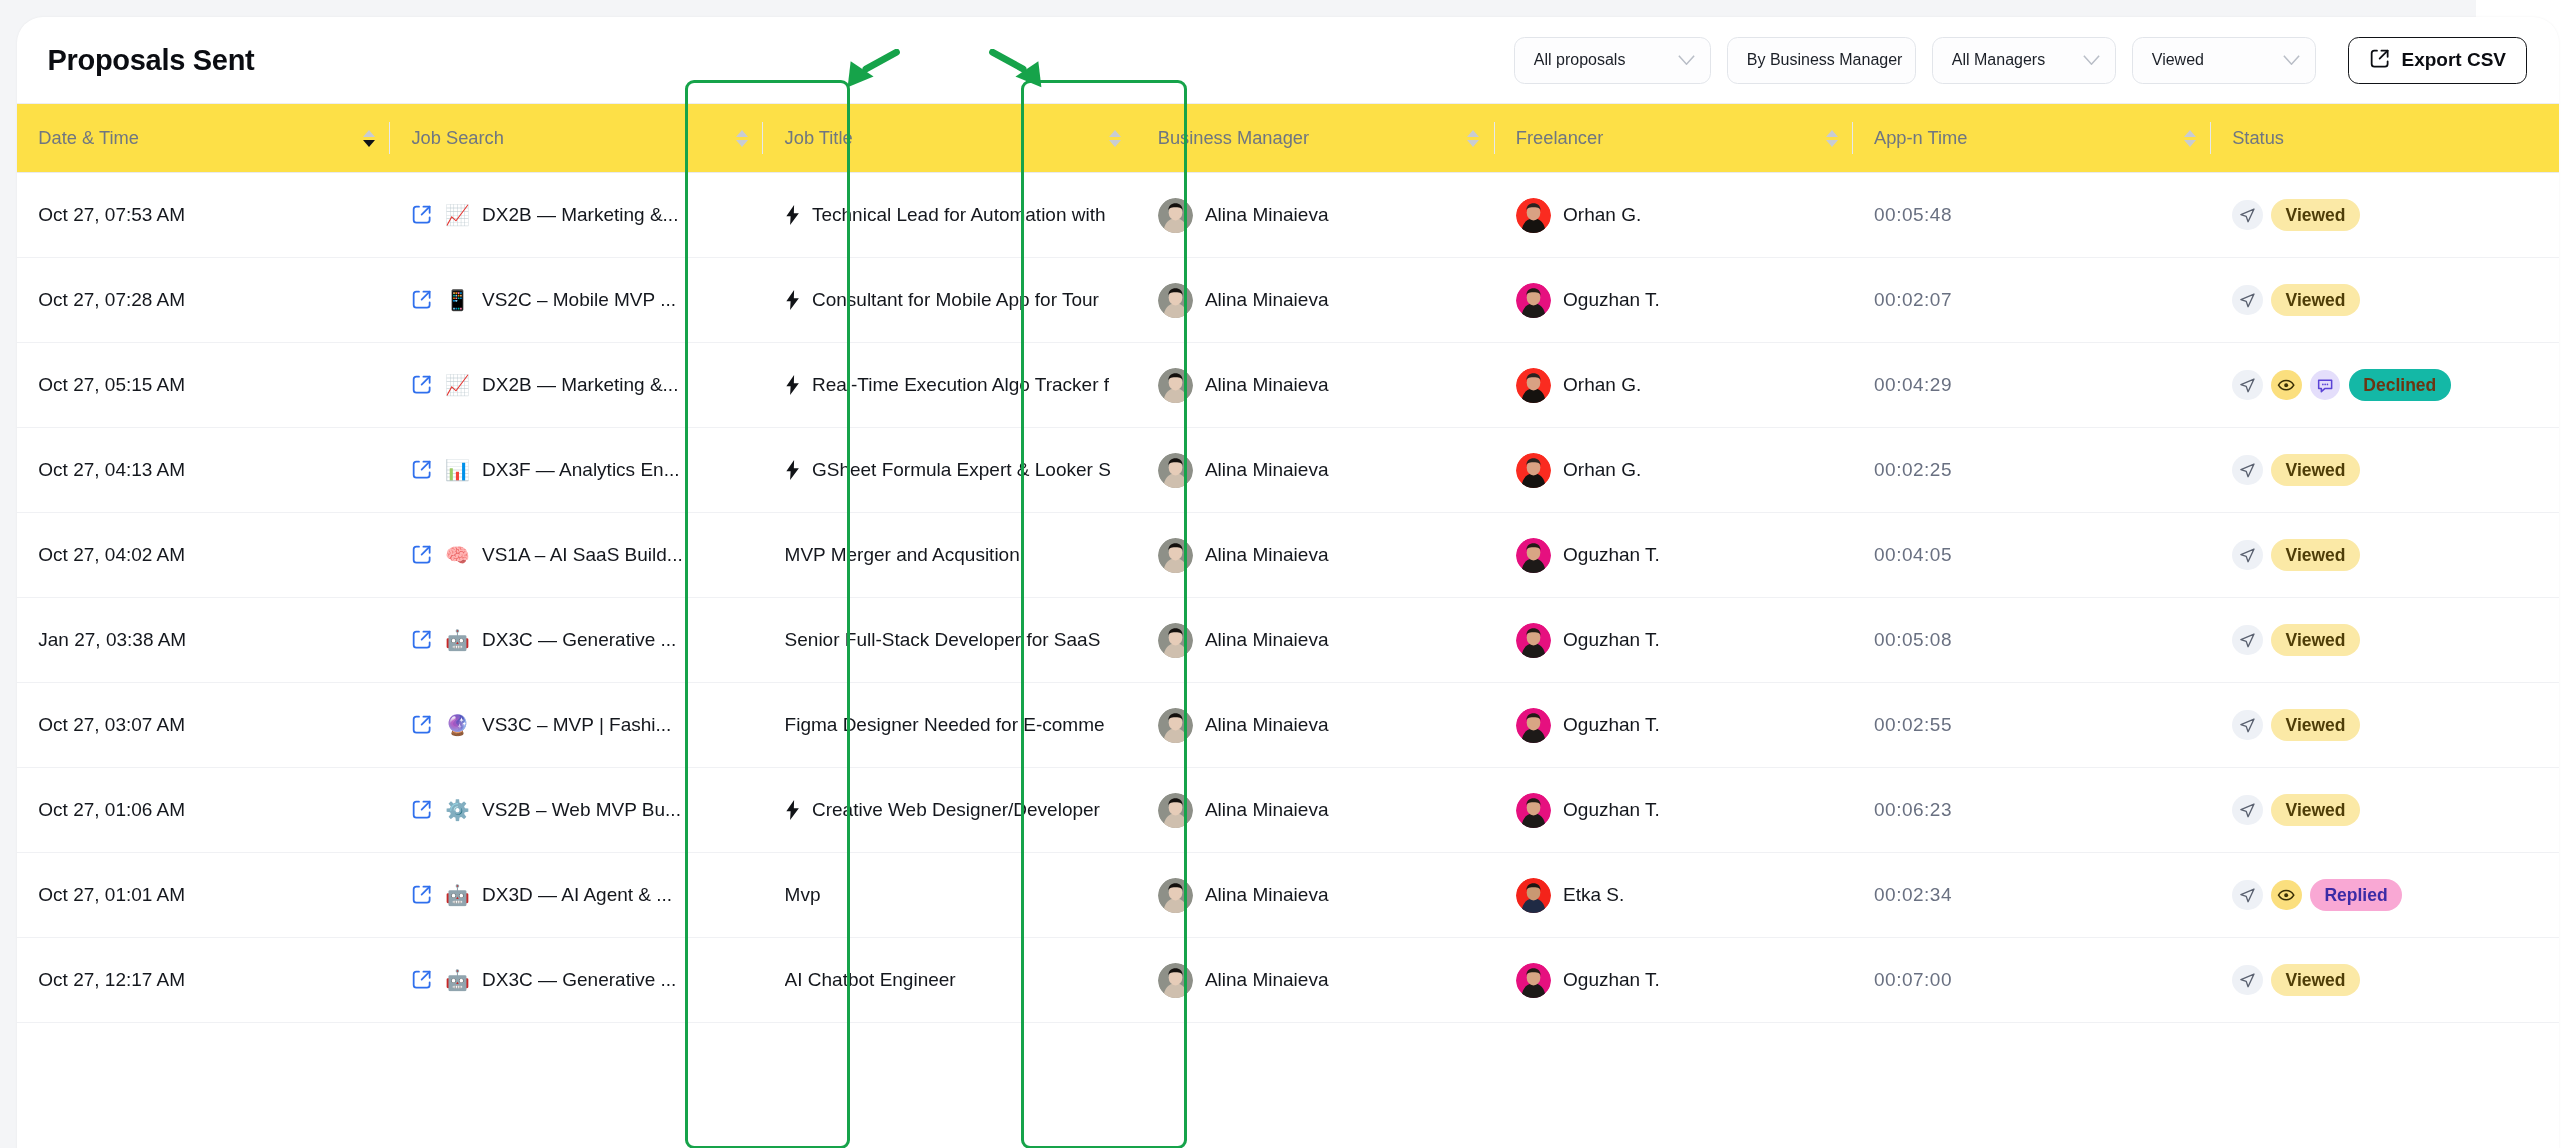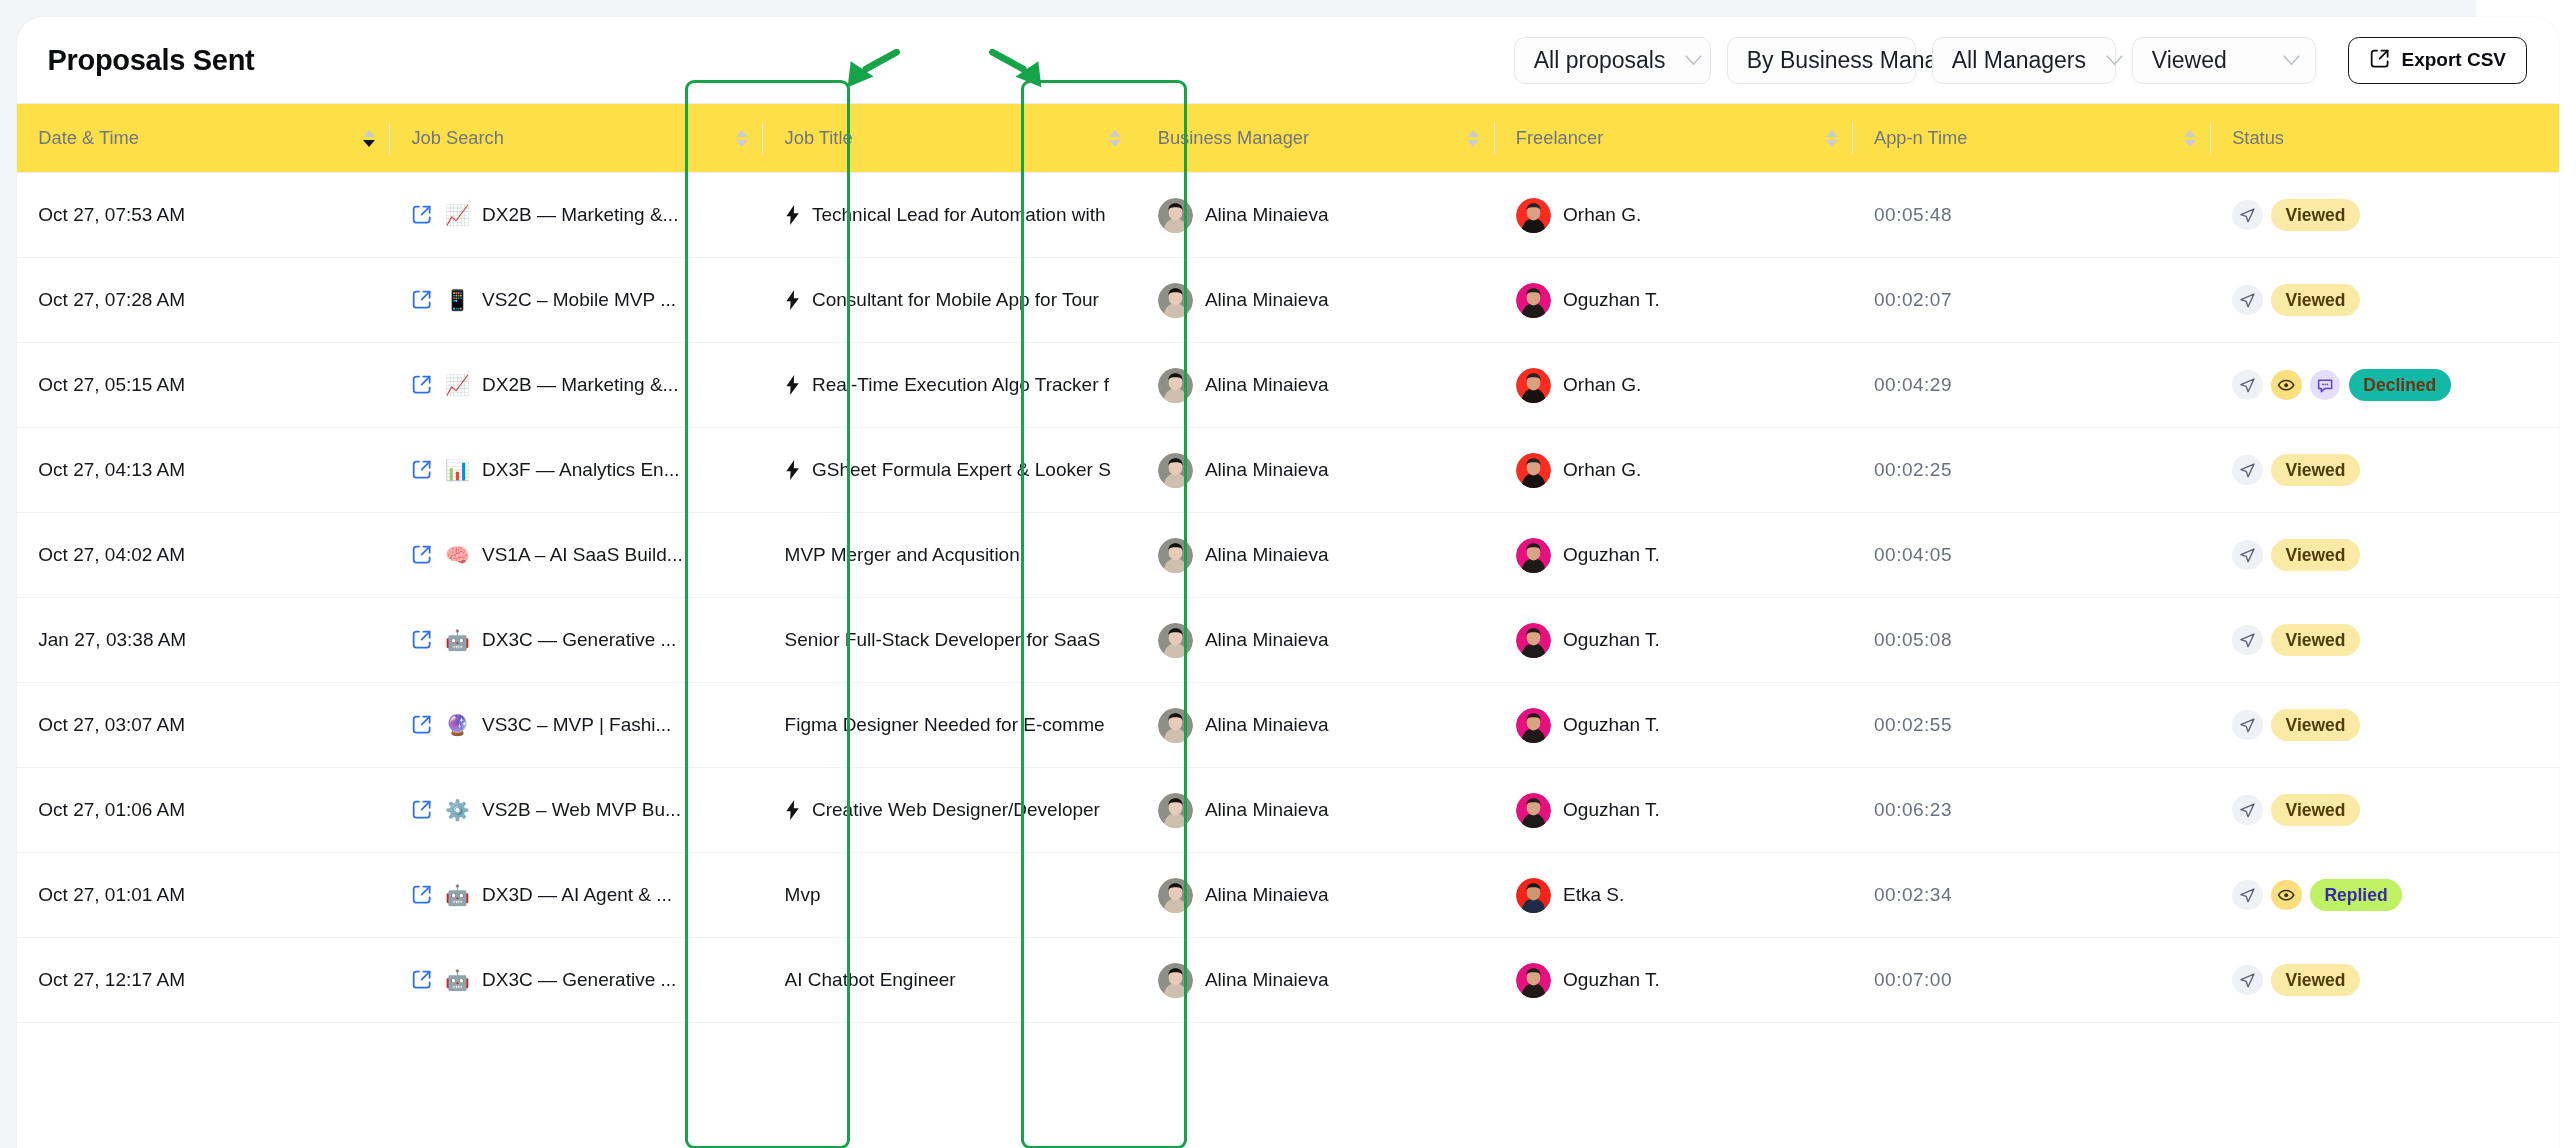--- a/index.html
+++ b/index.html
@@ -51,21 +51,21 @@
     height: 47px;
     border: 0.8px solid #e2e5ea;
     border-radius: 10.7px;
     background: #fdfdfe;
     display: flex;
     align-items: center;
     padding: 0 15.2px 0 18.3px;
     cursor: pointer;
   }
   .select .label {
-    font-size: 23px;
+    font-size: 16px;
     color: #1b1f27;
     white-space: nowrap;
   }
   .select .chev {
     margin-left: auto;
     padding-left: 20px;
     display: flex;
     align-items: center;
   }
   .sel-w1 { width: 197px; }
@@ -174,21 +174,21 @@
     height: 32px;
     border-radius: 16px;
     display: inline-flex; align-items: center;
     padding: 0 14.5px;
     font-size: 17.5px;
     font-weight: 600;
     white-space: nowrap;
   }
   .bg-viewed   { background: #fbe9a6; color: #4e3d07; }
   .bg-declined { background: #14b8a6; color: #6b3512; }
-  .bg-replied  { background: #bef264; color: #3b2ba6; }
+  .bg-replied  { background: #f9a8d4; color: #3b2ba6; }
 
   
   .overlay { position: absolute; inset: 0; pointer-events: none; }
   .hl-box {
     position: absolute;
     border: 3.8px solid #16a34a;
     border-radius: 9.1px;
   }
   .arrow { position: absolute; }
 </style>

